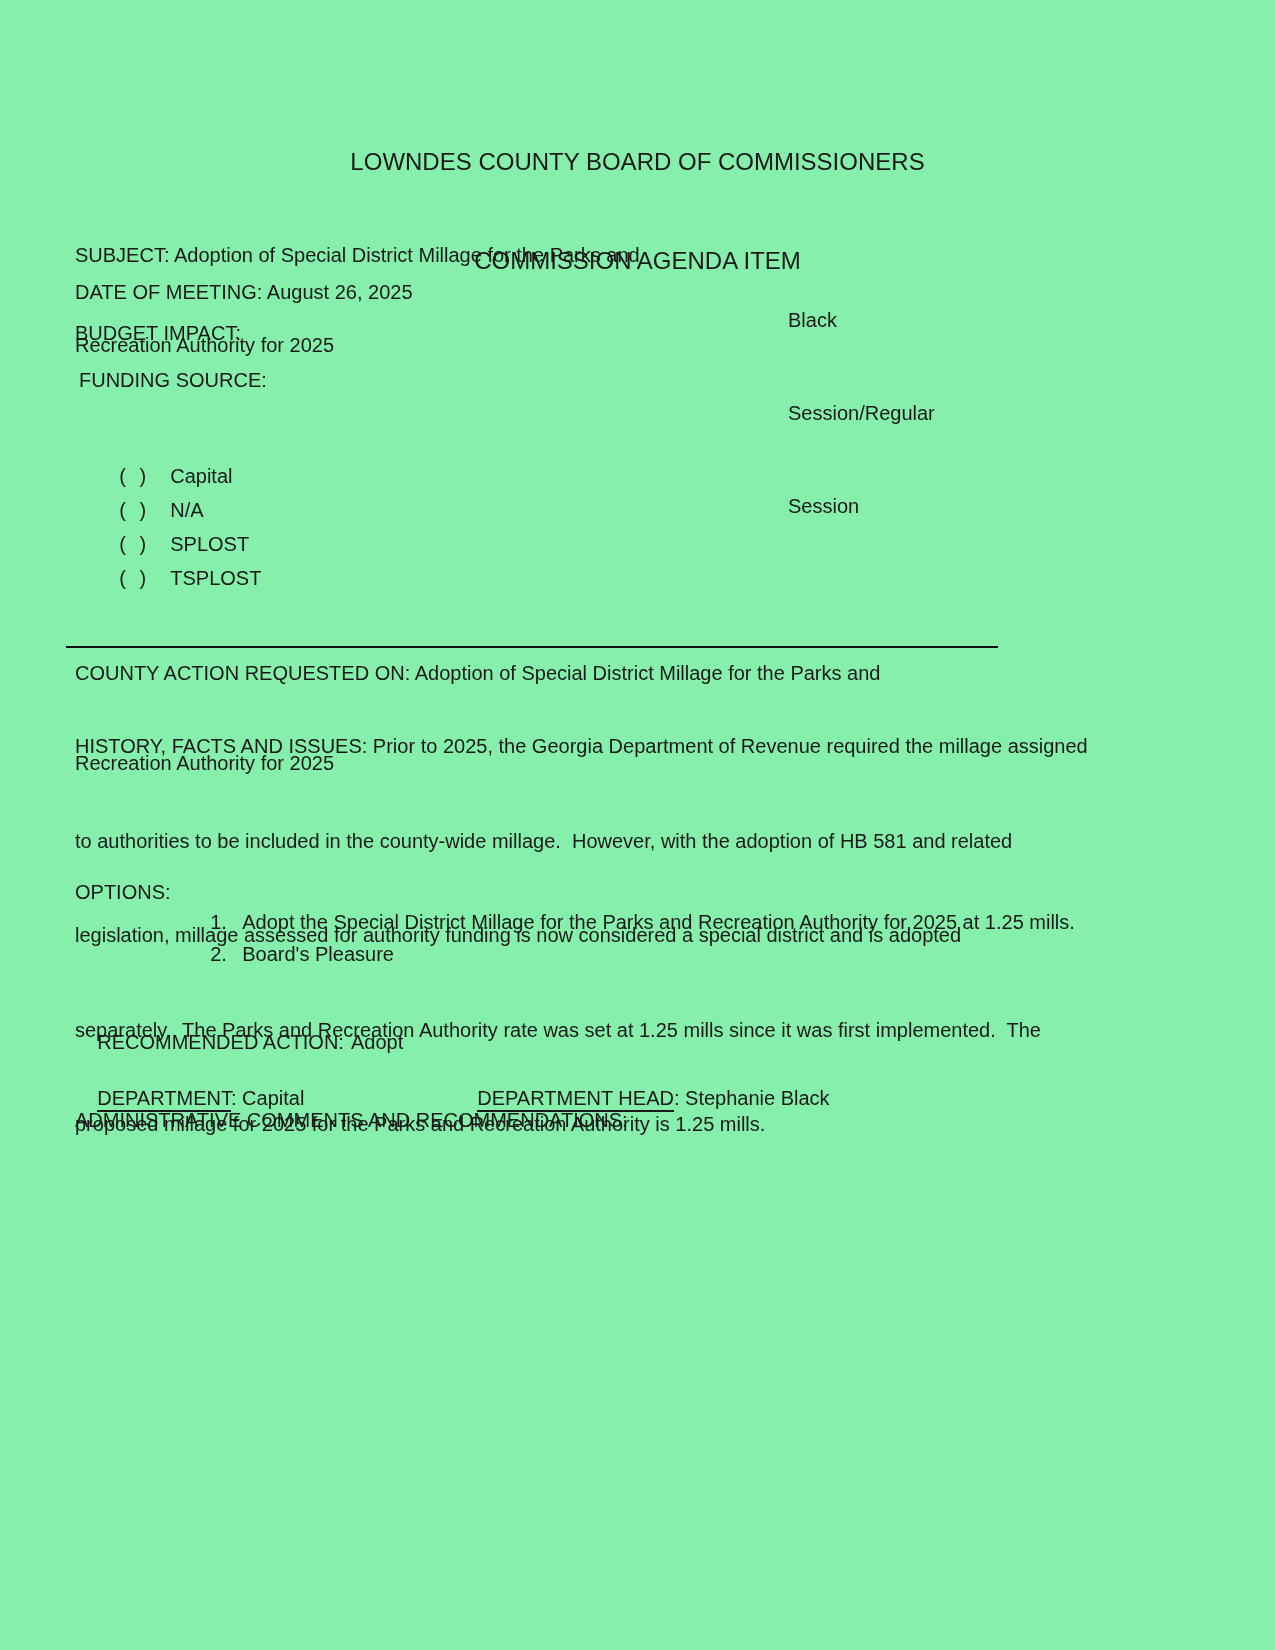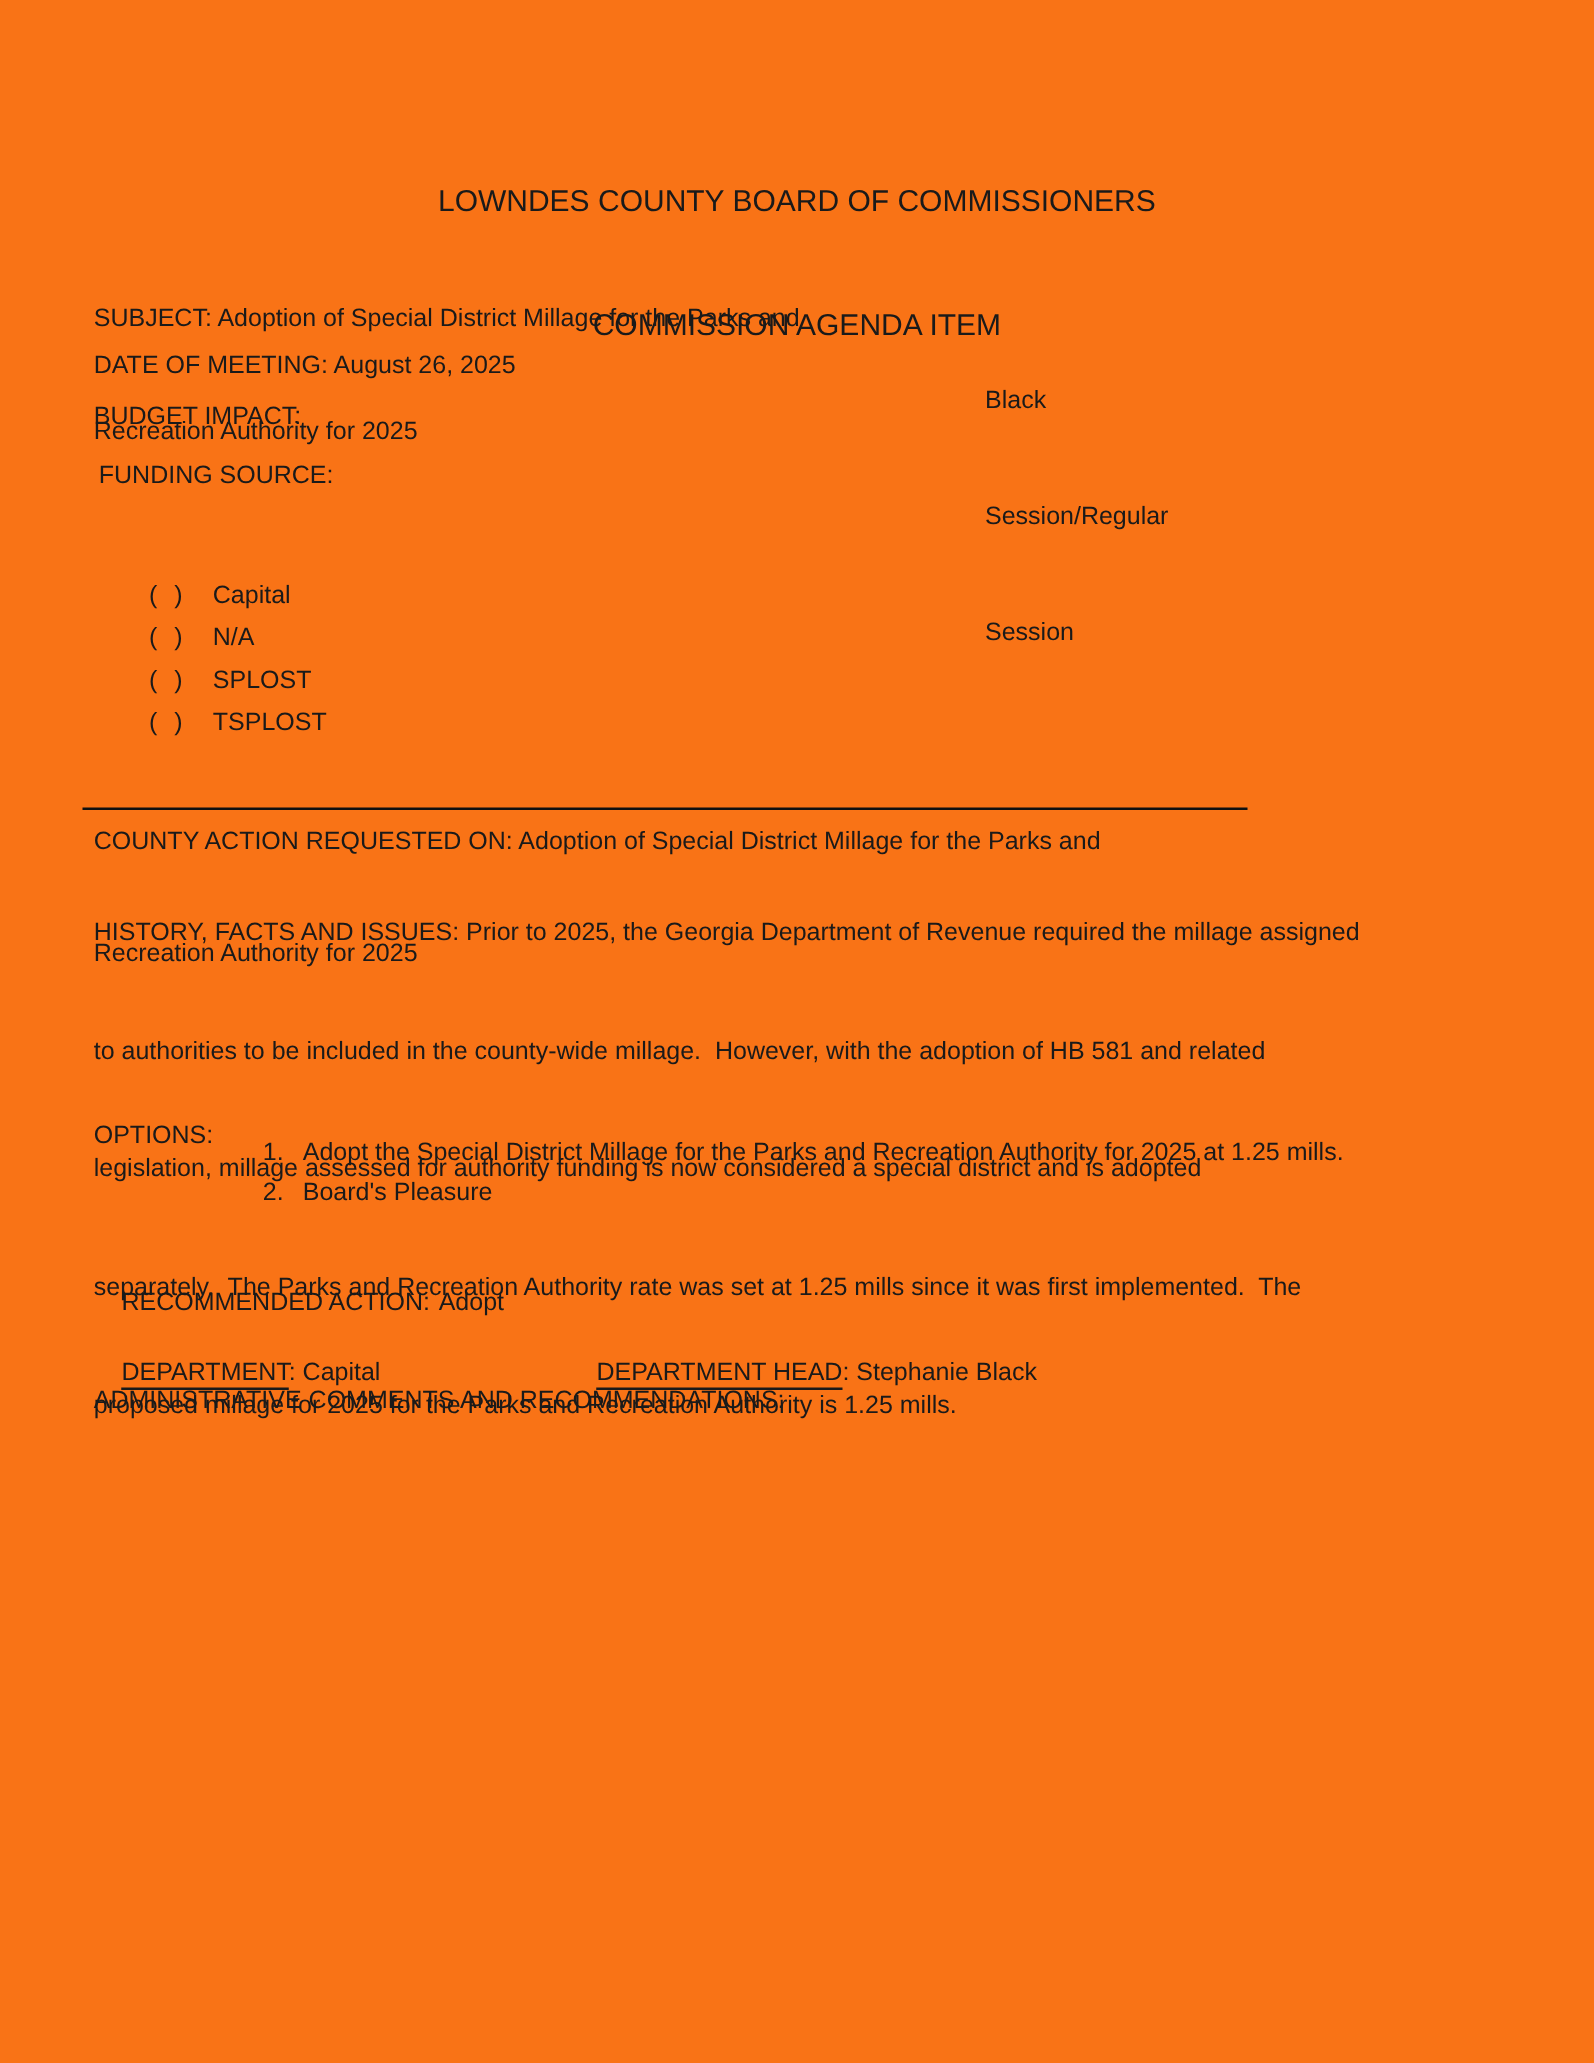--- a/index.html
+++ b/index.html
@@ -1,21 +1,21 @@
 <!DOCTYPE html>
 <html><head>
 <meta charset="utf-8">
 <style>
   html, body { margin: 0; padding: 0; background: #e8e8e8; }
   .page {
     position: relative;
     width: 1275px;
     height: 1650px;
     margin: 0 auto;
-    background: #f97316;
+    background: #86efac;
     overflow: hidden;
     font-family: "Liberation Sans", sans-serif;
     color: #1a1a1a;
     font-size: 20px;
     line-height: 30px;
   }
   .abs { position: absolute; white-space: pre; }
   .title-block {
     position: absolute;
     top: 79px; left: 0;
@@ -34,21 +34,21 @@
   .fs-row { position: absolute; left: 97px; white-space: pre; }
   .fs-mark { display: inline-block; width: 51px; letter-spacing: 4px; }
   .county-action-block { left: 75px; top: 598px; line-height: 30px; }
   .divider {
     position: absolute;
     left: 66px; top: 646px;
     width: 932px; height: 0;
     border-top: 2px solid #111111;
   }
   .history-block { left: 75px; top: 668px; line-height: 31.5px; }
-  .options-label { left: 75px; top: 877px; margin-top: 16px; }
+  .options-label { left: 75px; top: 877px; }
   .opt-row { position: absolute; left: 188px; white-space: pre; }
   .opt-num { display: inline-block; width: 32px; }
   .recommended-line { left: 75px; top: 997px; }
   .recommended-value { margin-left: 7px; }
   .dept-line { left: 75px; top: 1053px; }
   .dept-head-line { left: 455px; top: 1053px; }
   .u-label { border-bottom: 2px solid #1a1a1a; padding-bottom: 1px; text-align: center; }
   .admin-line { left: 75px; top: 1105px; }
 </style>
 </head>

